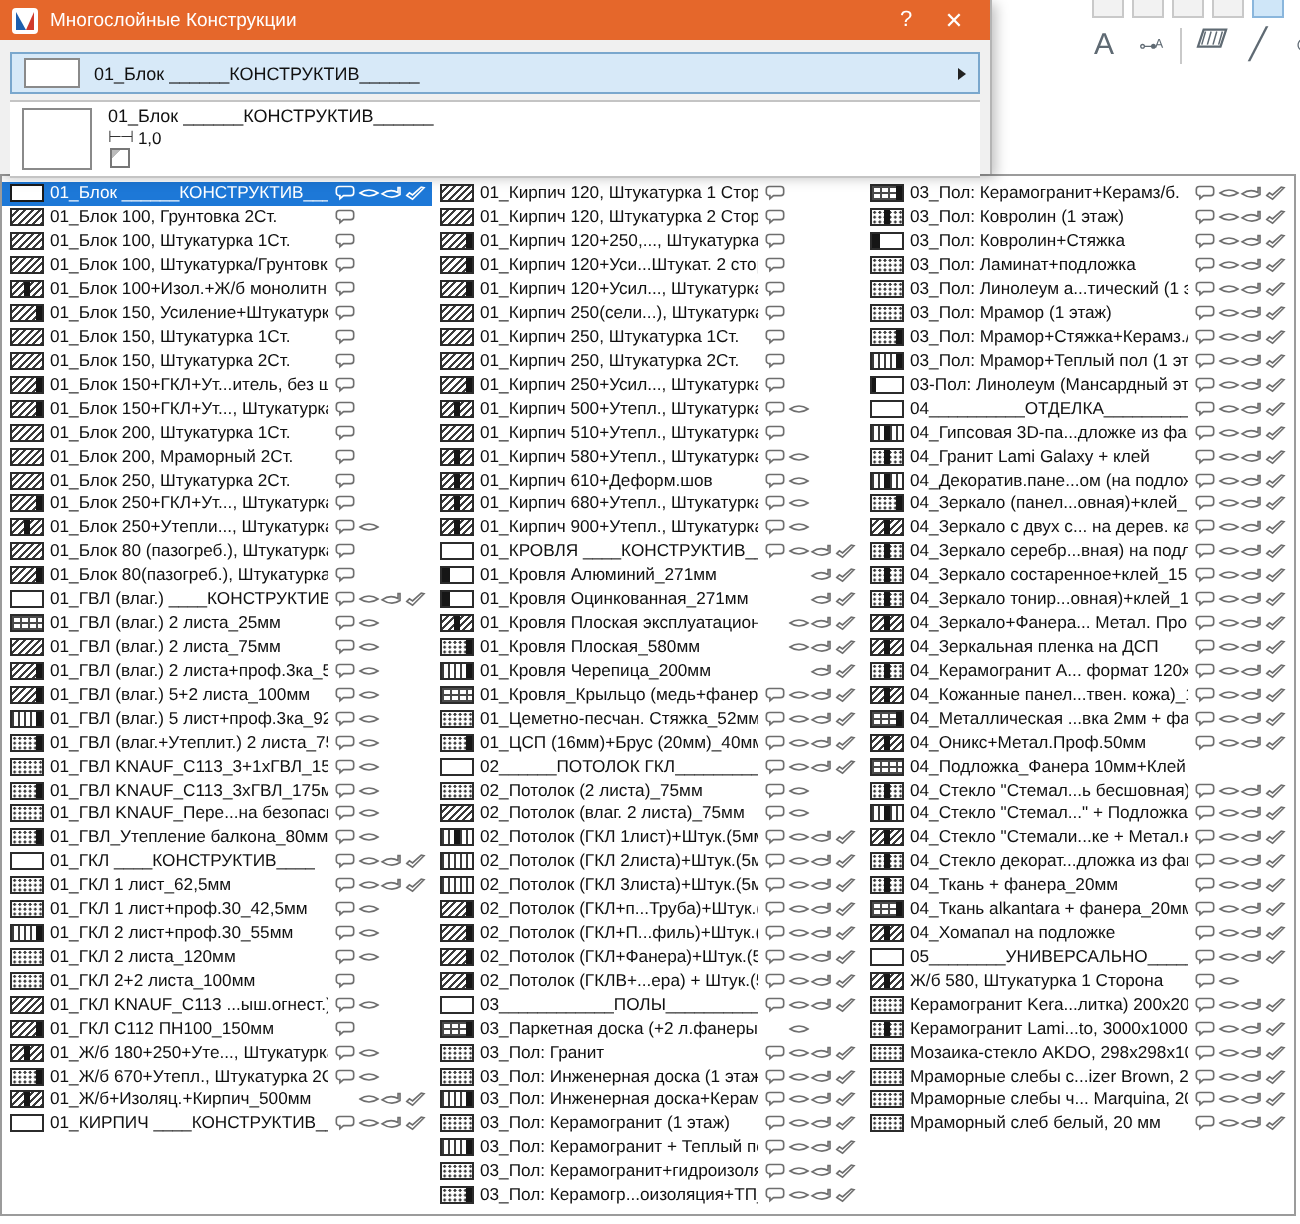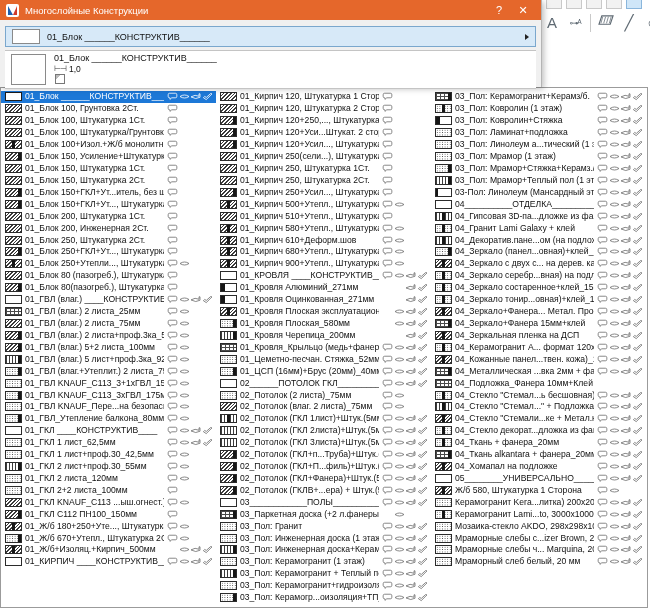--- a/index.html
+++ b/index.html
@@ -50,21 +50,21 @@
              repeating-linear-gradient(90deg,#3c3c3c 0 1px,#fff 1px 3px);}
   .p-grid{background-image:repeating-linear-gradient(90deg,#4a4a4a 0 1px,rgba(0,0,0,0) 1px 4px),
           repeating-linear-gradient(0deg,#4a4a4a 0 1px,rgba(0,0,0,0) 1px 3px);}
   .p-gridm{background-image:linear-gradient(270deg,#161616 0 3px,rgba(0,0,0,0) 3px),
            repeating-linear-gradient(90deg,#4a4a4a 0 1px,rgba(0,0,0,0) 1px 4px),
            repeating-linear-gradient(0deg,#4a4a4a 0 1px,rgba(0,0,0,0) 1px 3px);}
   .p-solidl{background-image:linear-gradient(90deg,#161616 0 4px,#fff 4px);}
   .p-emptyl{background-image:linear-gradient(90deg,#161616 0 2px,#fff 2px);}
 
   
-  .dialog{position:absolute;left:0;top:0;width:542px;height:87px;background:#f0f0f0;
+  .dialog{position:absolute;left:0;top:0;width:496px;height:87px;background:#f0f0f0;
           border-right:1px solid #b4b4b4;box-sizing:border-box;box-shadow:2px 2px 6px rgba(0,0,0,0.25);}
   .titlebar{height:20px;background:#e5672b;display:flex;align-items:center;padding:0 6px;box-sizing:border-box;}
   .app-icon{width:13px;height:13px;background:#fff;border-radius:2px;margin-right:6px;position:relative;flex:0 0 13px;}
   .app-icon:before{content:"";position:absolute;left:2px;top:2px;border-left:5px solid #1d5fae;
                    border-top:9px solid rgba(0,0,0,0);}
   .app-icon:after{content:"";position:absolute;left:7px;top:2px;border-right:4px solid #d03a2b;
                   border-top:9px solid rgba(0,0,0,0);}
   .title{color:#fff;font-size:9.5px;flex:1;}
   .tb-btn{color:#fff;font-size:11px;width:24px;text-align:center;cursor:default;}
   .dlg-body{padding:6px 5px 0 5px;}
@@ -276,21 +276,21 @@
                 <path d="M3 1.5h7a1.8 1.8 0 0 1 1.8 1.8v2a1.8 1.8 0 0 1-1.8 1.8H5.6L3.4 9V7.1H3A1.8 1.8 0 0 1 1.2 5.3v-2A1.8 1.8 0 0 1 3 1.5z"></path>
               </svg>
             </span>
             <span class="slot"></span>
             <span class="slot"></span>
             <span class="slot"></span>
           </span>
         </div>
         <div class="row">
           <span class="sw p-diag"></span>
-          <span class="nm">01_Блок 200, Инженерная 2Ст.</span>
+          <span class="nm">01_Блок 200, Мраморный 2Ст.</span>
           <span class="ics">
             <span class="slot">
               <svg viewBox="0 0 13 11">
                 <path d="M3 1.5h7a1.8 1.8 0 0 1 1.8 1.8v2a1.8 1.8 0 0 1-1.8 1.8H5.6L3.4 9V7.1H3A1.8 1.8 0 0 1 1.2 5.3v-2A1.8 1.8 0 0 1 3 1.5z"></path>
               </svg>
             </span>
             <span class="slot"></span>
             <span class="slot"></span>
             <span class="slot"></span>
           </span>
@@ -2201,46 +2201,20 @@
               </svg>
             </span>
             <span class="slot">
               <svg viewBox="0 0 13 11">
                 <path d="M1.5 7 L5 9.3 L12 2.3 L10.3 1.9 L5 6.7 L3.1 5.4 Z"></path>
               </svg>
             </span>
           </span>
         </div>
         <div class="row">
-          <span class="sw p-gridm"></span>
-          <span class="nm">04_Зеркало+Фанера 15мм+клей</span>
-          <span class="ics">
-            <span class="slot">
-              <svg viewBox="0 0 13 11">
-                <path d="M3 1.5h7a1.8 1.8 0 0 1 1.8 1.8v2a1.8 1.8 0 0 1-1.8 1.8H5.6L3.4 9V7.1H3A1.8 1.8 0 0 1 1.2 5.3v-2A1.8 1.8 0 0 1 3 1.5z"></path>
-              </svg>
-            </span>
-            <span class="slot">
-              <svg viewBox="0 0 13 11">
-                <path d="M1 5.5 Q6.5 1.8 12 5.5 Q6.5 9.2 1 5.5 Z"></path>
-              </svg>
-            </span>
-            <span class="slot">
-              <svg viewBox="0 0 13 11">
-                <path d="M1 6 Q6 2.5 10.8 5.2 L10.8 2.2 L12 2.2 L12 6.4 Q7 9.8 1 6 Z"></path>
-              </svg>
-            </span>
-            <span class="slot">
-              <svg viewBox="0 0 13 11">
-                <path d="M1.5 7 L5 9.3 L12 2.3 L10.3 1.9 L5 6.7 L3.1 5.4 Z"></path>
-              </svg>
-            </span>
-          </span>
-        </div>
-        <div class="row">
           <span class="sw p-diagm"></span>
           <span class="nm">04_Зеркальная пленка на ДСП</span>
           <span class="ics">
             <span class="slot">
               <svg viewBox="0 0 13 11">
                 <path d="M3 1.5h7a1.8 1.8 0 0 1 1.8 1.8v2a1.8 1.8 0 0 1-1.8 1.8H5.6L3.4 9V7.1H3A1.8 1.8 0 0 1 1.2 5.3v-2A1.8 1.8 0 0 1 3 1.5z"></path>
               </svg>
             </span>
             <span class="slot">
               <svg viewBox="0 0 13 11">
@@ -2307,20 +2281,46 @@
             <span class="slot">
               <svg viewBox="0 0 13 11">
                 <path d="M1.5 7 L5 9.3 L12 2.3 L10.3 1.9 L5 6.7 L3.1 5.4 Z"></path>
               </svg>
             </span>
           </span>
         </div>
         <div class="row">
           <span class="sw p-gridm"></span>
           <span class="nm">04_Металлическая ...вка 2мм + фанера</span>
+          <span class="ics">
+            <span class="slot">
+              <svg viewBox="0 0 13 11">
+                <path d="M3 1.5h7a1.8 1.8 0 0 1 1.8 1.8v2a1.8 1.8 0 0 1-1.8 1.8H5.6L3.4 9V7.1H3A1.8 1.8 0 0 1 1.2 5.3v-2A1.8 1.8 0 0 1 3 1.5z"></path>
+              </svg>
+            </span>
+            <span class="slot">
+              <svg viewBox="0 0 13 11">
+                <path d="M1 5.5 Q6.5 1.8 12 5.5 Q6.5 9.2 1 5.5 Z"></path>
+              </svg>
+            </span>
+            <span class="slot">
+              <svg viewBox="0 0 13 11">
+                <path d="M1 6 Q6 2.5 10.8 5.2 L10.8 2.2 L12 2.2 L12 6.4 Q7 9.8 1 6 Z"></path>
+              </svg>
+            </span>
+            <span class="slot">
+              <svg viewBox="0 0 13 11">
+                <path d="M1.5 7 L5 9.3 L12 2.3 L10.3 1.9 L5 6.7 L3.1 5.4 Z"></path>
+              </svg>
+            </span>
+          </span>
+        </div>
+        <div class="row">
+          <span class="sw p-diagm"></span>
+          <span class="nm">04_Оникс+Метал.Проф.50мм</span>
           <span class="ics">
             <span class="slot">
               <svg viewBox="0 0 13 11">
                 <path d="M3 1.5h7a1.8 1.8 0 0 1 1.8 1.8v2a1.8 1.8 0 0 1-1.8 1.8H5.6L3.4 9V7.1H3A1.8 1.8 0 0 1 1.2 5.3v-2A1.8 1.8 0 0 1 3 1.5z"></path>
               </svg>
             </span>
             <span class="slot">
               <svg viewBox="0 0 13 11">
                 <path d="M1 5.5 Q6.5 1.8 12 5.5 Q6.5 9.2 1 5.5 Z"></path>
               </svg>

